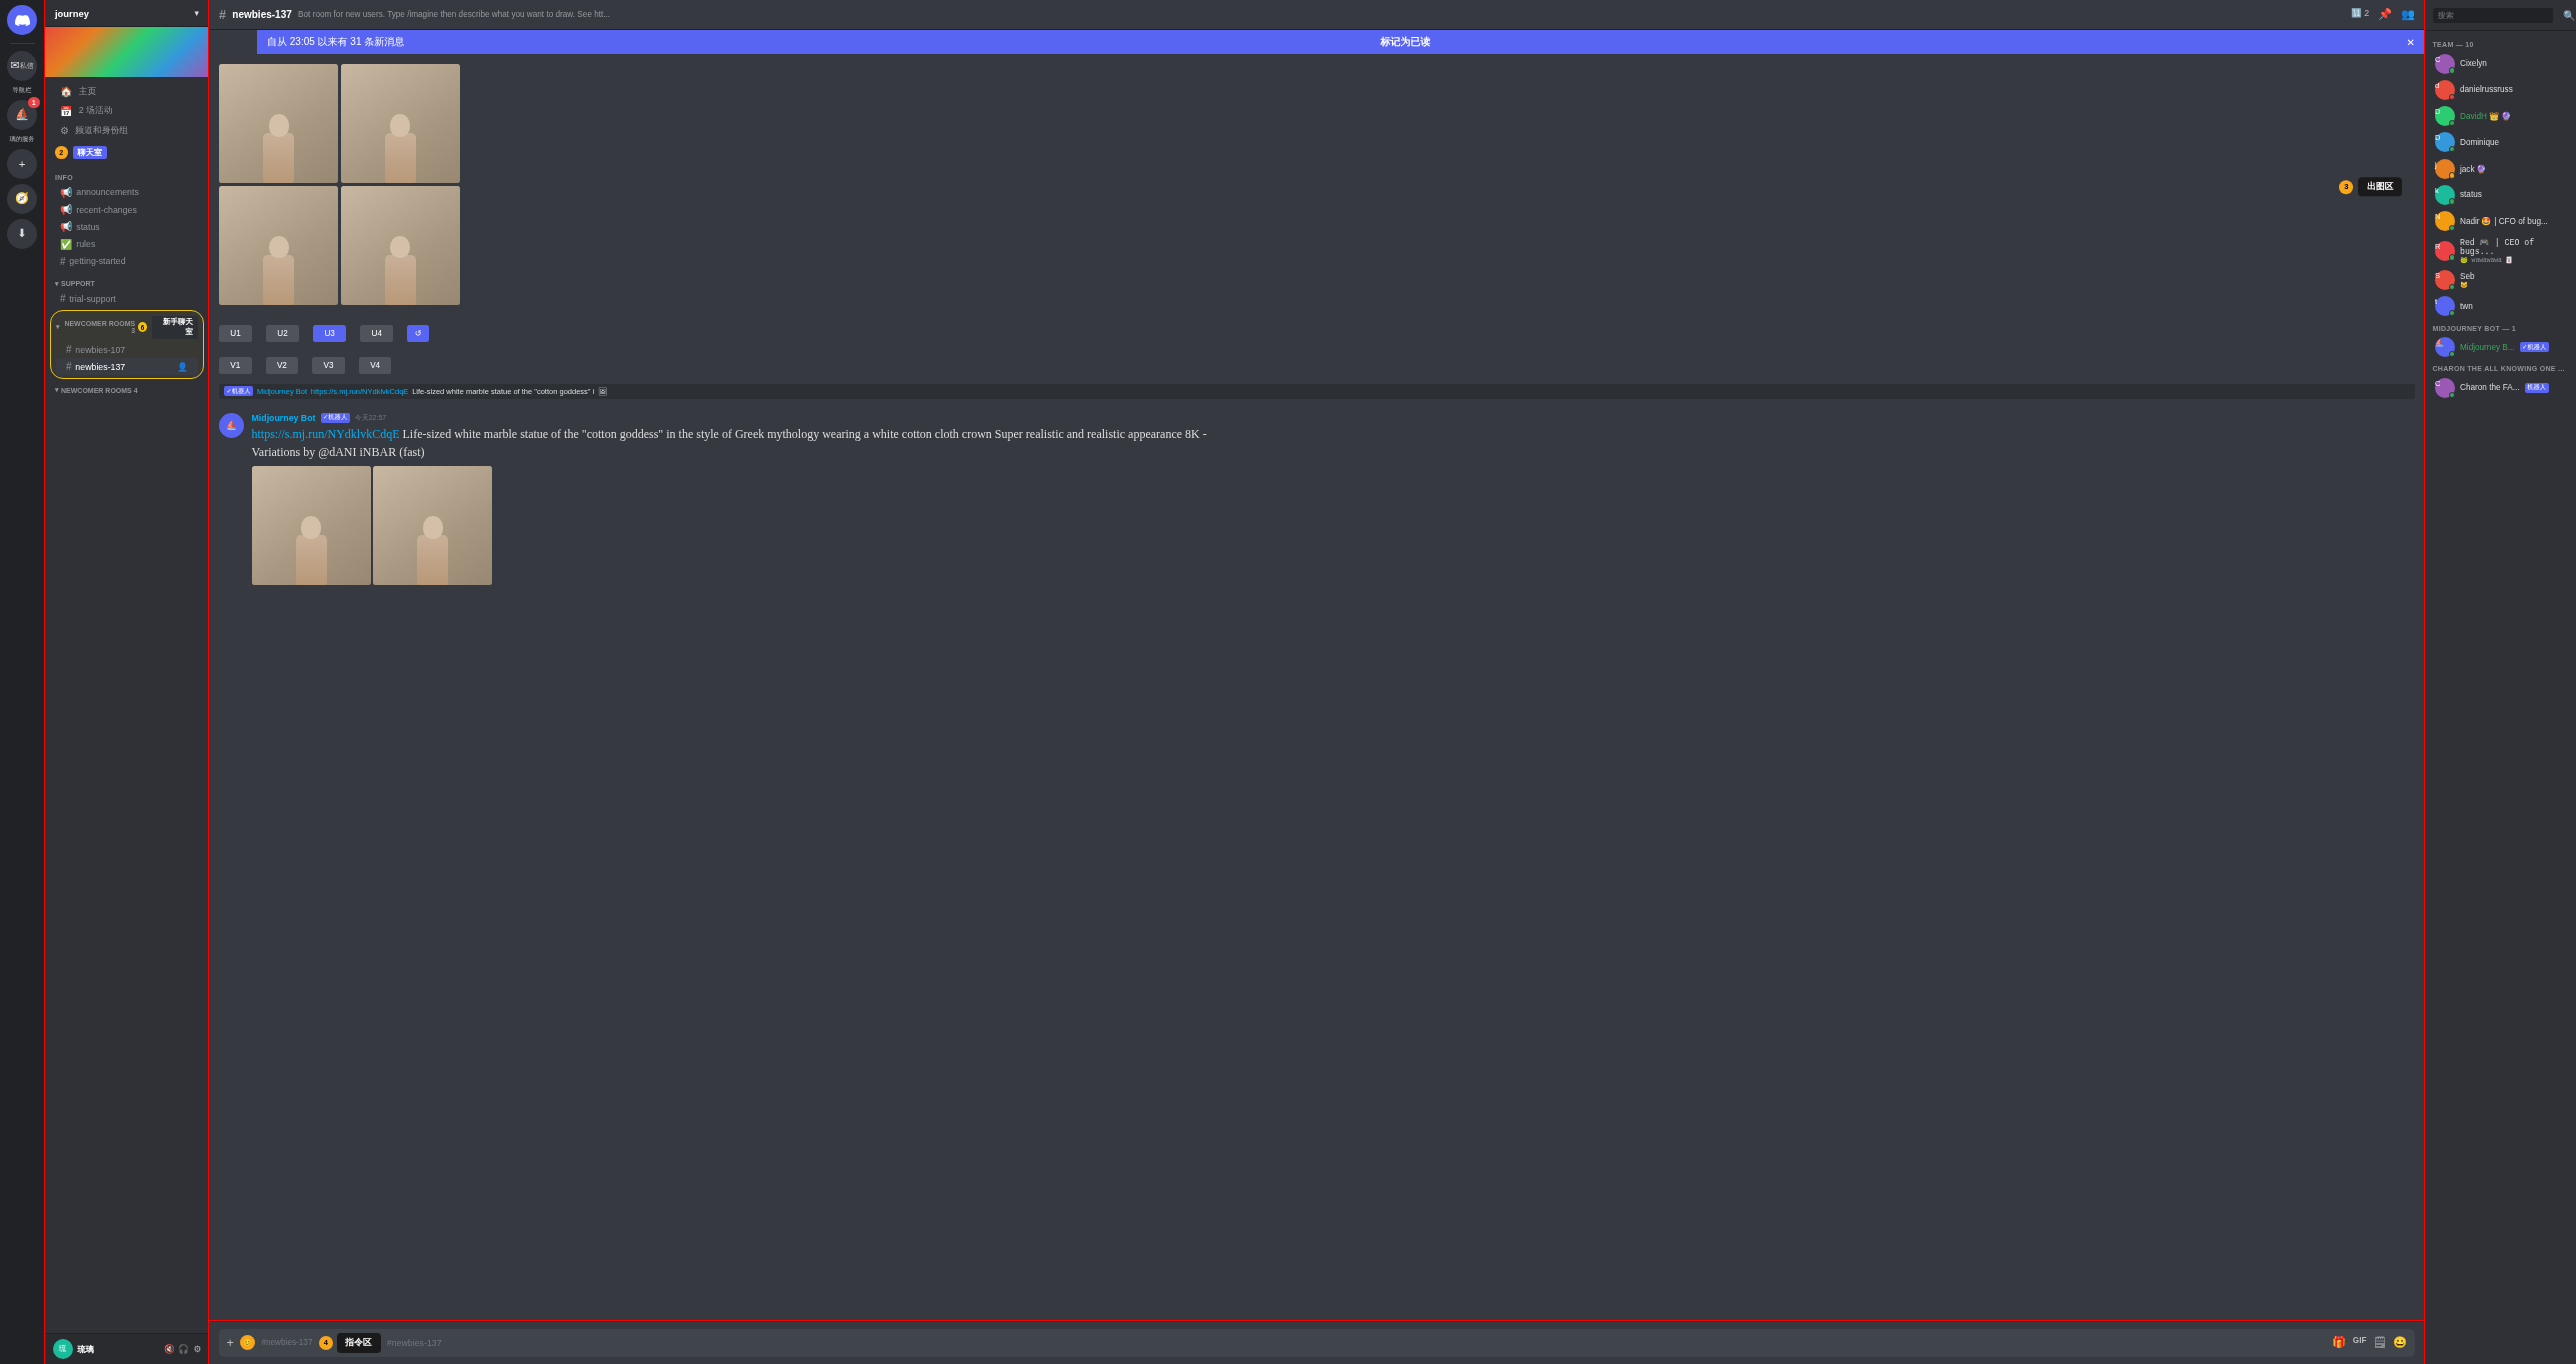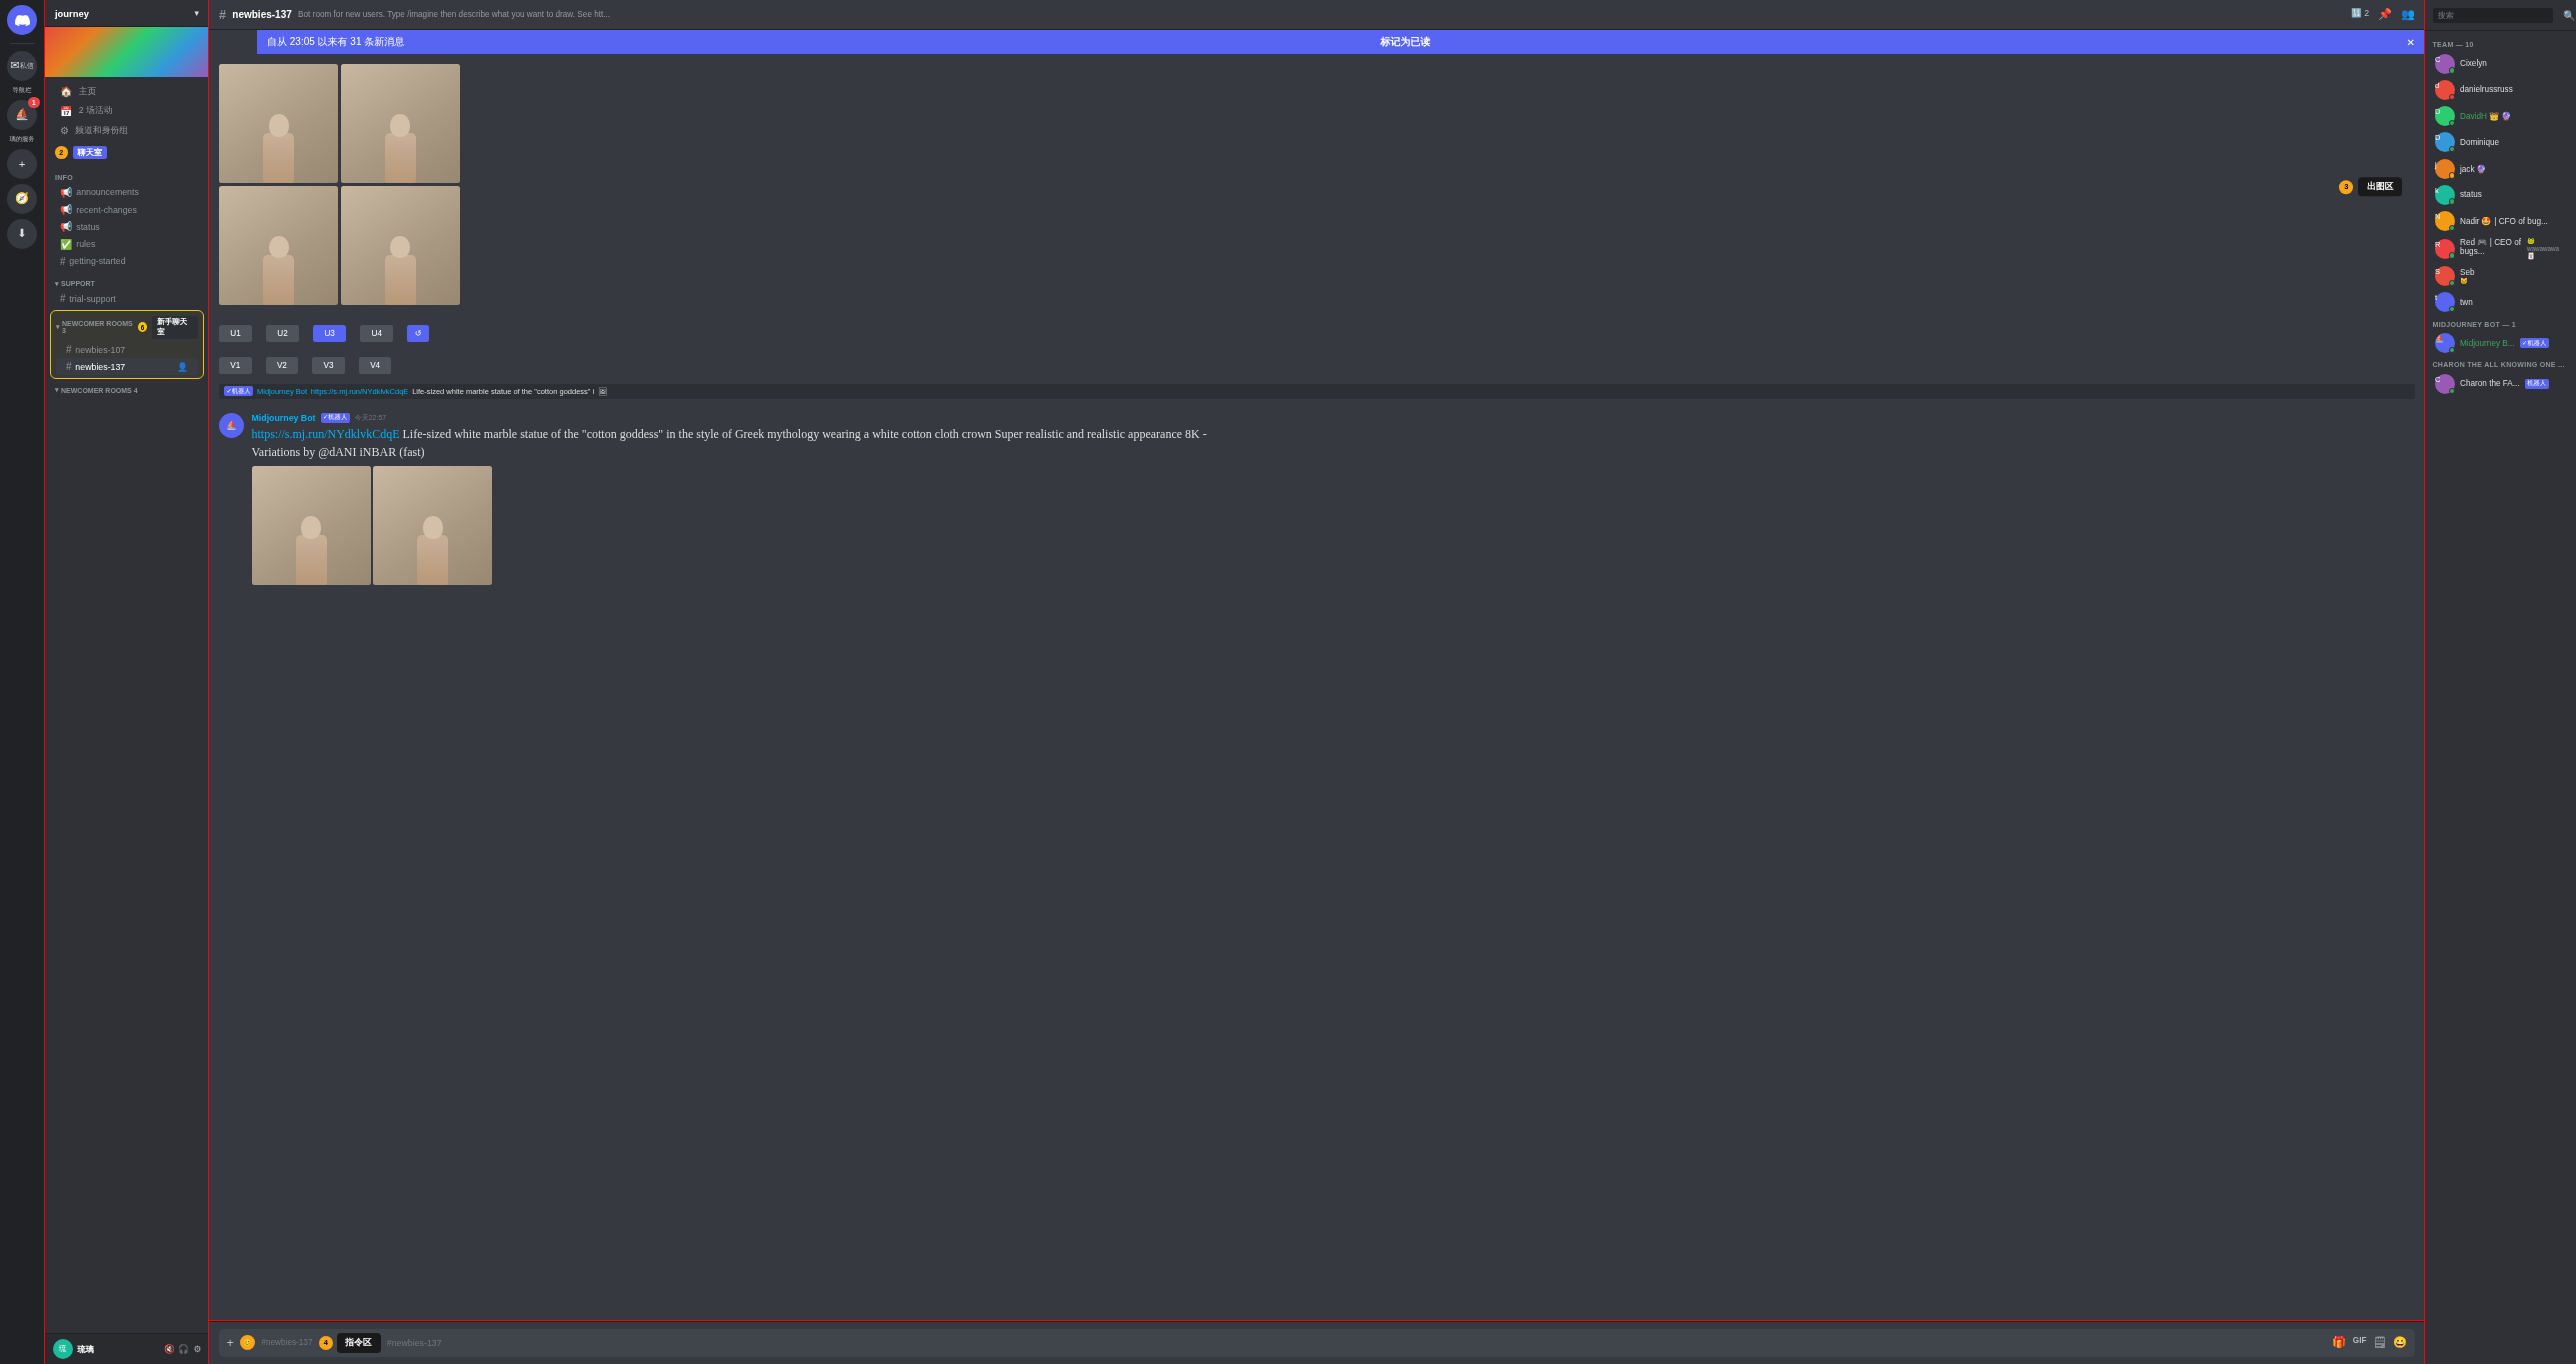--- a/index.html
+++ b/index.html
@@ -138,23 +138,24 @@
       color: white;
       border-radius: 2.5px;
       padding: 1.3px 5px;
       font-size: 8.2px;
       font-weight: 600;
     }
 
     .newcomer-section {
       border: 1.3px solid #f1c40f;
       margin: 2.5px 5px;
-      border-radius: 6px;
+      border-radius: 13px;
       padding: 2.5px 0;
       background: rgba(241, 196, 15, 0.05);
+      text-align: right;
     }
     .newcomer-label {
       padding: 2.5px 5px;
       font-size: 7px;
       font-weight: 700;
       color: #8e9297;
       text-transform: uppercase;
       display: flex;
       align-items: center;
       gap: 2.5px;
@@ -840,21 +841,21 @@
         <span style="color:white;font-size:7.5px;">N</span>
       </div>
       <span class="member-name">Nadir 🤩 | CFO of bug...</span>
     </div>
 
     <div class="member-item">
       <div class="member-avatar avatar-color-9">
         <div class="status-dot status-online"></div>
         <span style="color:white;font-size:7.5px;">R</span>
       </div>
-      <div style="display:flex;flex-direction:row;">
+      <div style="display:flex;flex-direction:column;font-family:Liberation Mono, monospace;">
         <span class="member-name">Red 🎮 | CEO of bugs...</span>
         <span style="font-size:6.3px;color:#8e9297;">🐸 wawawawa 🃏</span>
       </div>
     </div>
 
     <div class="member-item">
       <div class="member-avatar avatar-color-2">
         <div class="status-dot status-online"></div>
         <span style="color:white;font-size:7.5px;">S</span>
       </div>

